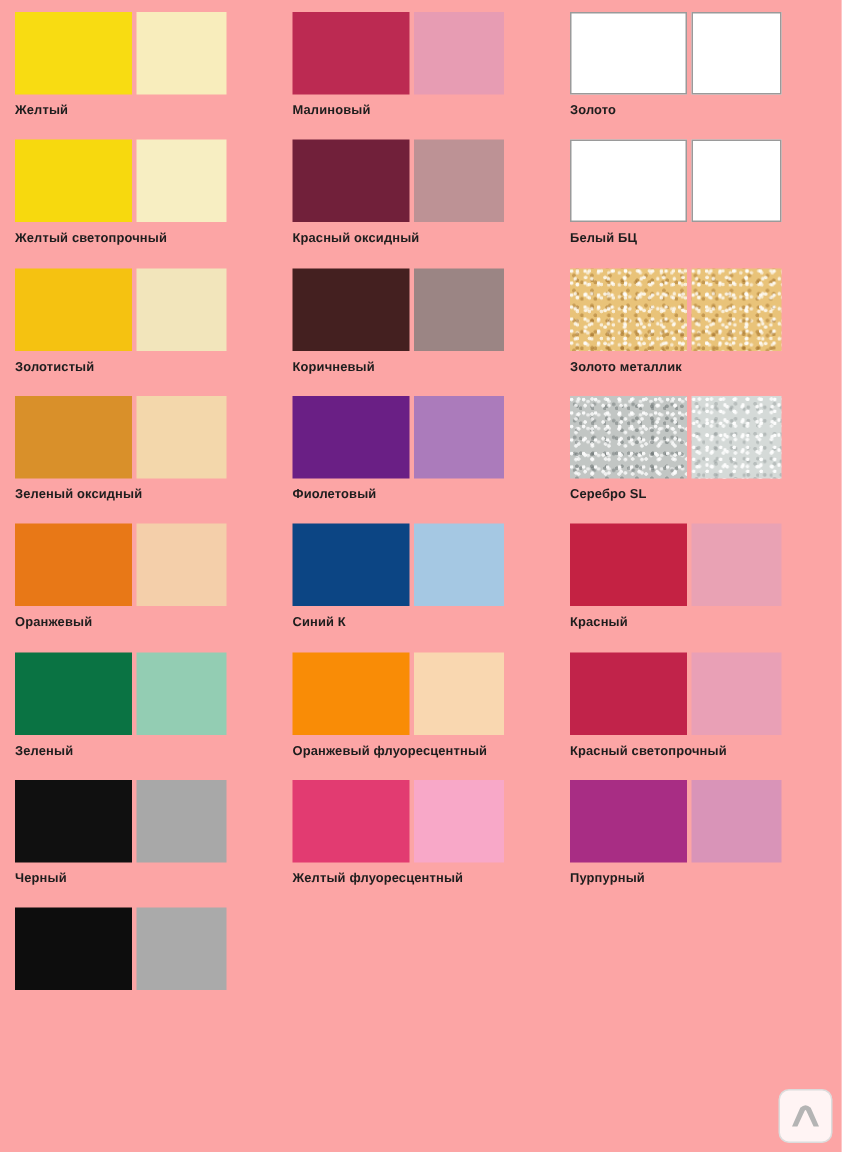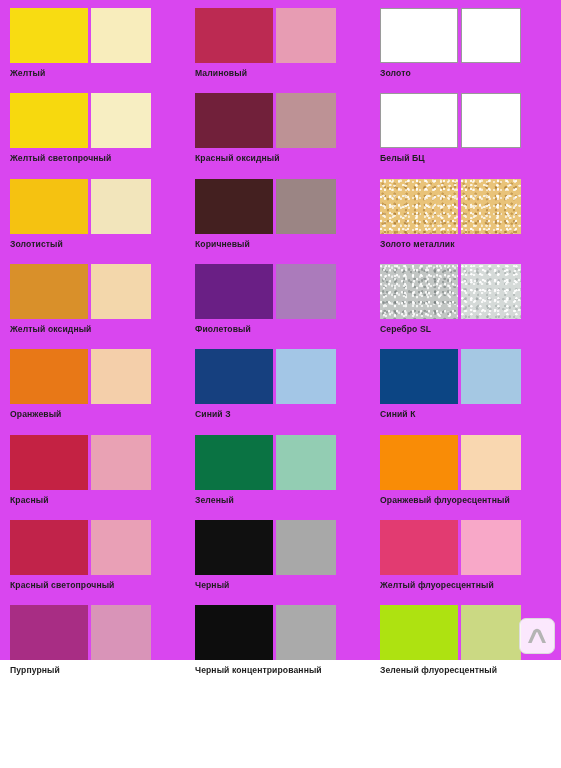--- a/index.html
+++ b/index.html
@@ -11,22 +11,22 @@
   body {
     width: 561px;
     height: 768px;
     overflow: hidden;
     font-family: "Liberation Sans", "DejaVu Sans", sans-serif;
     -webkit-font-smoothing: antialiased;
   }
   #sheet {
     position: relative;
     width: 561px;
-    height: 660px;
-    background: #d946ef;
+    height: 768px;
+    background: #fca5a5;
   }
   .grid {
     position: absolute;
     top: 0;
     left: 0;
     width: 561px;
     height: 768px;
     display: grid;
     grid-template-columns: 185px 185px 191px;
     grid-template-rows: repeat(9, 85.33px);
@@ -201,21 +201,21 @@
           <span class="swatch main tex-gold"></span>
           <span class="swatch tint tex-gold"></span>
         </div>
         <div class="label">Золото металлик</div>
       </div>
       <div class="cell">
         <div class="swatch-pair">
           <span class="swatch main" style="background: rgb(217, 144, 42);"></span>
           <span class="swatch tint" style="background: rgb(243, 215, 171);"></span>
         </div>
-        <div class="label">Желтый оксидный</div>
+        <div class="label">Зеленый оксидный</div>
       </div>
       <div class="cell">
         <div class="swatch-pair">
           <span class="swatch main" style="background: rgb(106, 31, 133);"></span>
           <span class="swatch tint" style="background: rgb(171, 123, 187);"></span>
         </div>
         <div class="label">Фиолетовый</div>
       </div>
       <div class="cell">
         <div class="swatch-pair">
@@ -226,27 +226,20 @@
       </div>
       <div class="cell">
         <div class="swatch-pair">
           <span class="swatch main" style="background: rgb(232, 120, 23);"></span>
           <span class="swatch tint" style="background: rgb(244, 207, 170);"></span>
         </div>
         <div class="label">Оранжевый</div>
       </div>
       <div class="cell">
         <div class="swatch-pair">
-          <span class="swatch main" style="background: rgb(22, 64, 127);"></span>
-          <span class="swatch tint" style="background: rgb(163, 198, 230);"></span>
-        </div>
-        <div class="label">Синий З</div>
-      </div>
-      <div class="cell">
-        <div class="swatch-pair">
           <span class="swatch main" style="background: rgb(12, 69, 132);"></span>
           <span class="swatch tint" style="background: rgb(165, 200, 227);"></span>
         </div>
         <div class="label">Синий К</div>
       </div>
       <div class="cell">
         <div class="swatch-pair">
           <span class="swatch main" style="background: rgb(196, 34, 67);"></span>
           <span class="swatch tint" style="background: rgb(233, 162, 180);"></span>
         </div>
@@ -292,28 +285,20 @@
           <span class="swatch main" style="background: rgb(168, 45, 132);"></span>
           <span class="swatch tint" style="background: rgb(217, 148, 184);"></span>
         </div>
         <div class="label">Пурпурный</div>
       </div>
       <div class="cell">
         <div class="swatch-pair">
           <span class="swatch main" style="background: rgb(13, 13, 13);"></span>
           <span class="swatch tint" style="background: rgb(170, 170, 170);"></span>
         </div>
-        <div class="label">Черный концентрированный</div>
-      </div>
-      <div class="cell">
-        <div class="swatch-pair">
-          <span class="swatch main" style="background: rgb(174, 226, 17);"></span>
-          <span class="swatch tint" style="background: rgb(203, 217, 131);"></span>
-        </div>
-        <div class="label">Зеленый флуоресцентный</div>
       </div>
     </div>
 
   <div id="watermark">
     <svg width="22" height="16" viewBox="0 0 22 16" aria-hidden="true">
       <path d="M2 15 L7.5 2.5 Q11 -1 14.5 2.5 L20 15 L16.4 15 L11.6 4.6 Q11 3.4 10.4 4.6 L5.6 15 Z" fill="#b4b4b4"></path>
     </svg>
   </div>
 </div>
 

